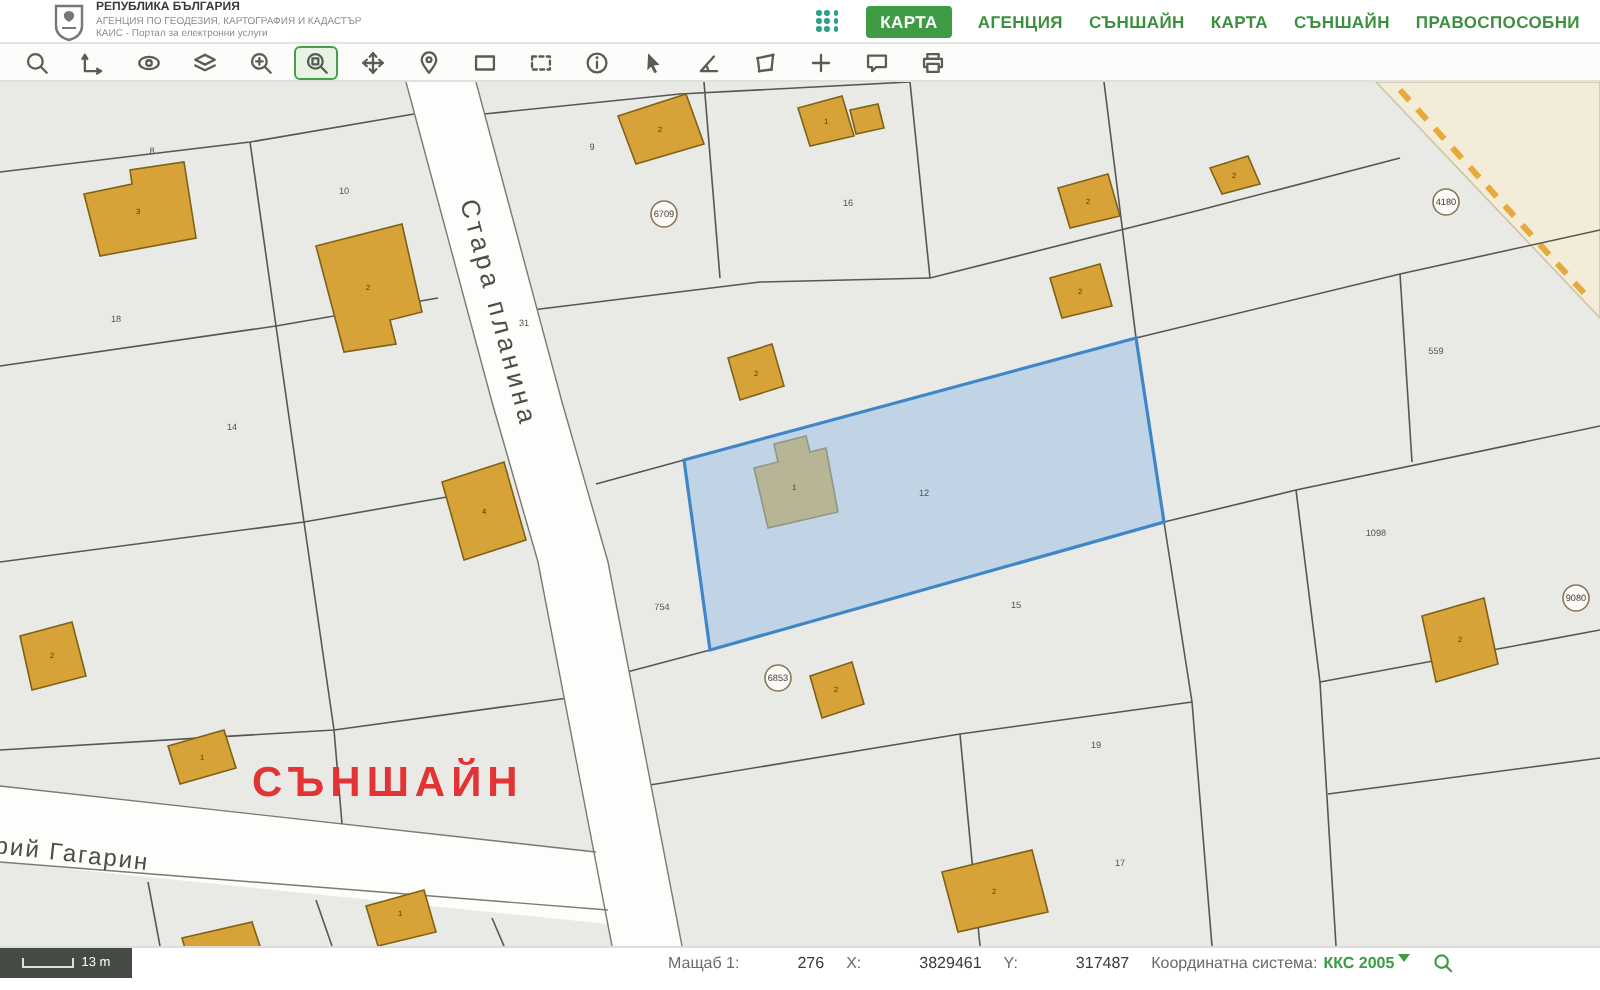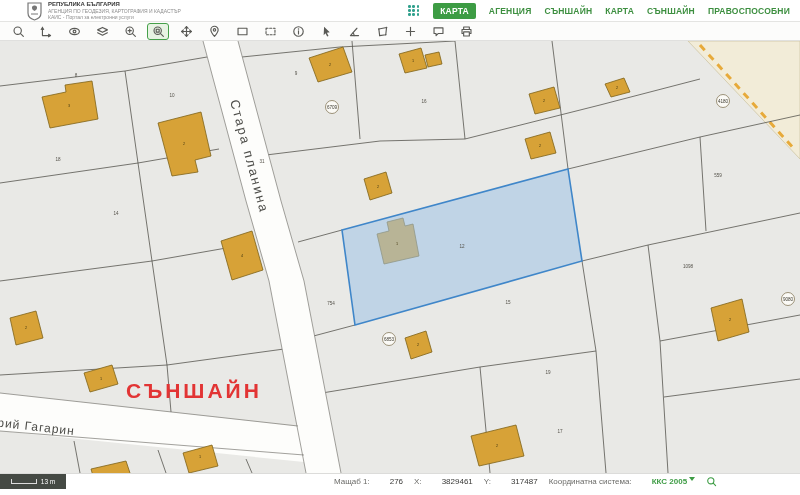--- a/index.html
+++ b/index.html
@@ -44,22 +44,22 @@
   .blabel{font-size:3.8px;fill:#453a12;text-anchor:middle;}
   .marker-c{fill:#fbfaf6;stroke:#85795a;stroke-width:.8;}
   .marker-t{font-size:4.6px;fill:#3c3a30;text-anchor:middle;}
   
   .statusbar{height:15px;display:flex;align-items:center;background:#fff;
              border-top:1px solid #dcdcda;font-size:8px;color:#6b6b68;box-sizing:border-box;}
   .scalebox{width:66px;height:15px;background:#454a44;color:#fff;display:flex;
             align-items:center;justify-content:center;gap:4px;font-size:6.5px;flex:none;}
   .scaleline{width:24px;height:4px;border:1px solid #ddd;border-top:0;}
   .sb-items{display:flex;align-items:center;gap:11px;margin-left:268px;}
-  .sb-pair{display:flex;align-items:center;gap:20px;white-space:nowrap;}
-  .sb-val{color:#3a3a38;}
+  .sb-pair{display:flex;align-items:center;gap:3px;white-space:nowrap;}
+  .sb-val{color:#3a3a38;margin-left:26px;}
   .crs-value{color:#3d9c44;font-weight:bold;cursor:pointer;display:flex;align-items:flex-start;gap:2px;}
   .caret{width:0;height:0;border-left:3px solid transparent;border-right:3px solid transparent;
          border-top:4px solid #3d9c44;display:inline-block;}
   .sb-search{background:none;border:none;padding:0;cursor:pointer;display:flex;align-items:center;}
   .sb-search svg{width:11px;height:11px;stroke:#3d9c44;fill:none;stroke-width:1.6;stroke-linecap:round;}
 </style>
 </head>
 <body>
 
 <div class="header">

